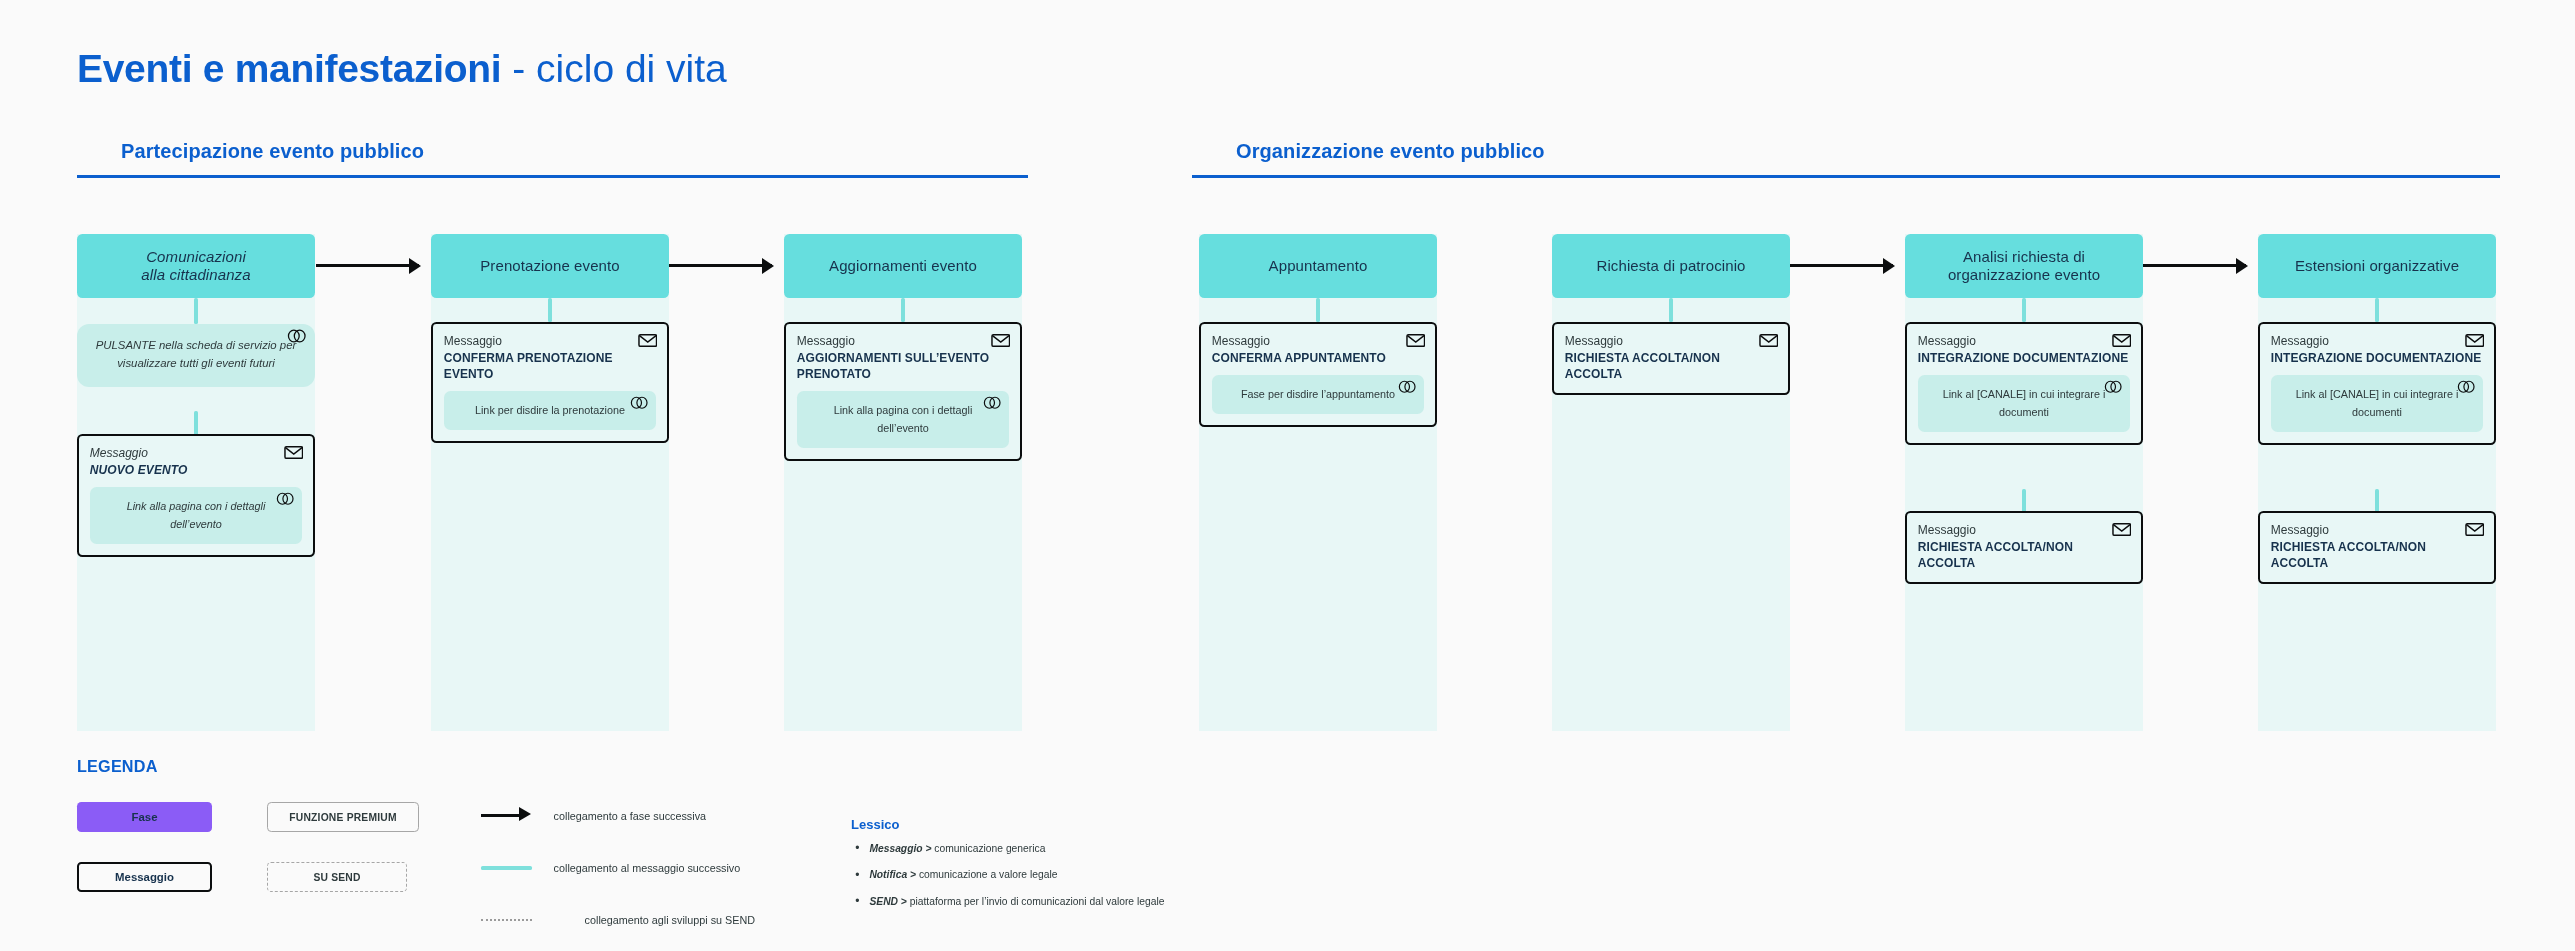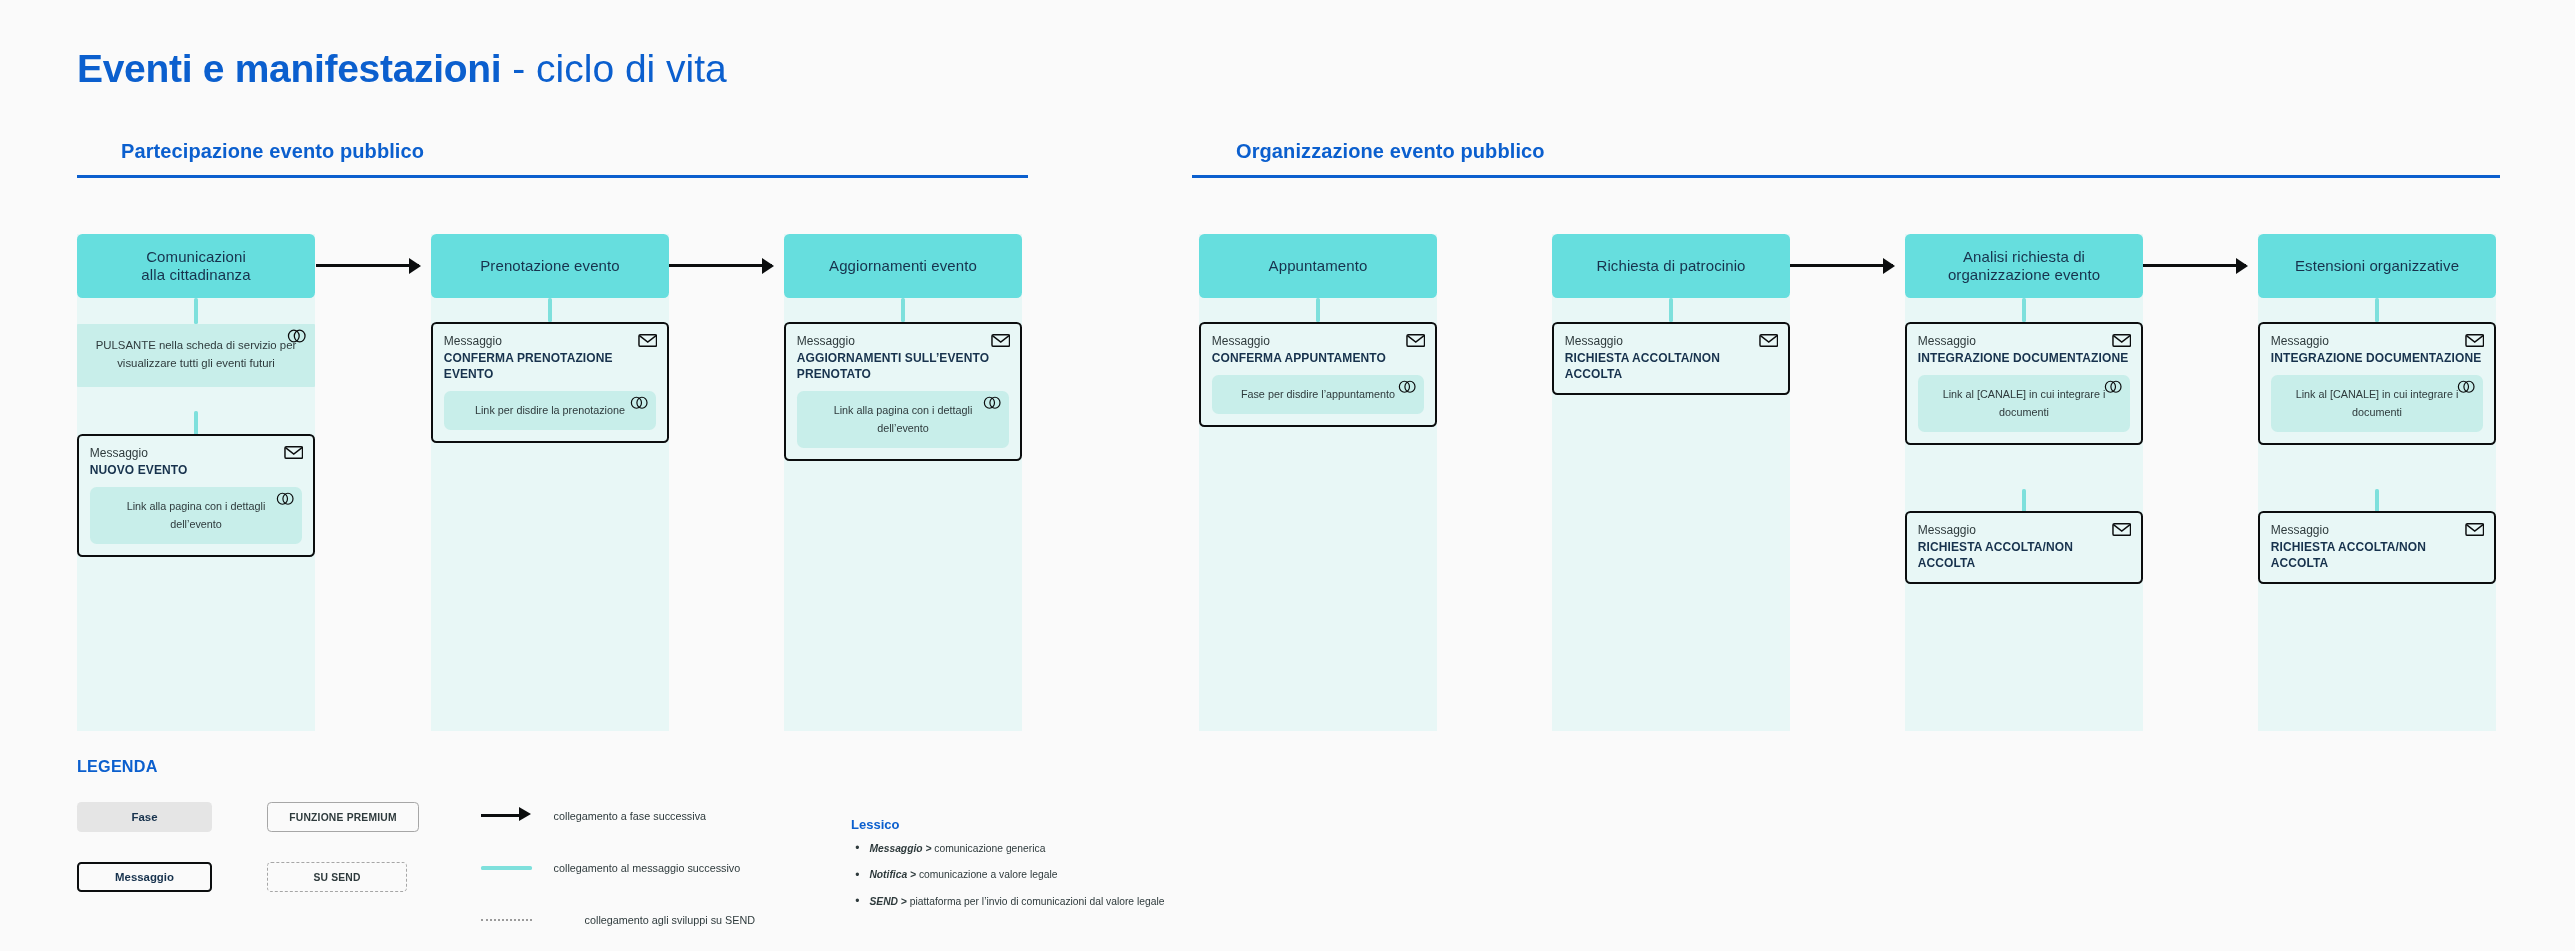--- a/index.html
+++ b/index.html
@@ -48,21 +48,21 @@
 
   
   .vlink {
     position: absolute; width: 3.2px; background: #7EE0DC;
     left: 50%; margin-left: -1.6px; border-radius: 1.6px;
   }
 
   
   .premium-card {
     position: absolute; left: 0; width: 100%;
-    background: #C8EEEA; border-radius: 1px;
+    background: #C8EEEA; border-radius: 12px;
     padding: 12px 14px 14px 14px;
     display: flex; flex-direction: column; align-items: center;
   }
   .premium-card .card-text {
     font-size: 11.4px; color: #2E3A3C; text-align: center; line-height: 1.62;
     width: 100%;
   }
 
   
   .msg-card {
@@ -103,21 +103,21 @@
   .legend-title {
     font-size: 16.2px; font-weight: 700; color: #0B5FCE; letter-spacing: 0.2px;
   }
   .legend-body { position: relative; margin-top: 26px; height: 108px; }
 
   .chip {
     position: absolute; width: 135px; height: 30px; border-radius: 4.3px;
     display: flex; align-items: center; justify-content: center;
     font-size: 11.4px; color: #17324D;
   }
-  .chip.fase { background: #e5e5e5; font-weight: 700; left: 0; top: 0; justify-content: center; }
+  .chip.fase { background: #8b5cf6; font-weight: 700; left: 0; top: 0; justify-content: center; }
   .chip.messaggio {
     background: #FAFAFA; border: 2.2px solid #0B0D0E; font-weight: 700;
     left: 0; top: 60px;
   }
   .chip.premium {
     background: #FAFAFA; border: 1.6px solid #A6A6A6; color: #2E3A3C;
     font-weight: 700; font-size: 10.3px; letter-spacing: 0.2px;
     left: 190px; top: 0; width: 152px;
   }
   .chip.send {
@@ -166,21 +166,21 @@
   <div class="group-head" style="left:77px; top:140px; width:951px;">
     <div class="gh-label">Partecipazione evento pubblico</div>
     <div class="gh-rule"></div>
   </div>
 
   <div class="group-head" style="left:1192px; top:140px; width:1308px;">
     <div class="gh-label">Organizzazione evento pubblico</div>
     <div class="gh-rule"></div>
   </div>
 
-  <div class="lane" style="left:77px; top:234px; width:238px; height:451px;">
+  <div class="lane" style="left:77px; top:234px; width:238px; height:451px;font-style:italic;">
     <div class="lane-bg" style="height:497px;"></div>
 
     <div class="phase">
       <div class="phase-label">Comunicazioni<br>alla cittadinanza</div>
     </div>
 
     <div class="vlink" style="top:64px; height:26px;"></div>
 
     <div class="premium-card" style="top:90px;">
       <svg class="icon-chain-tl" viewBox="0 0 40 28">

